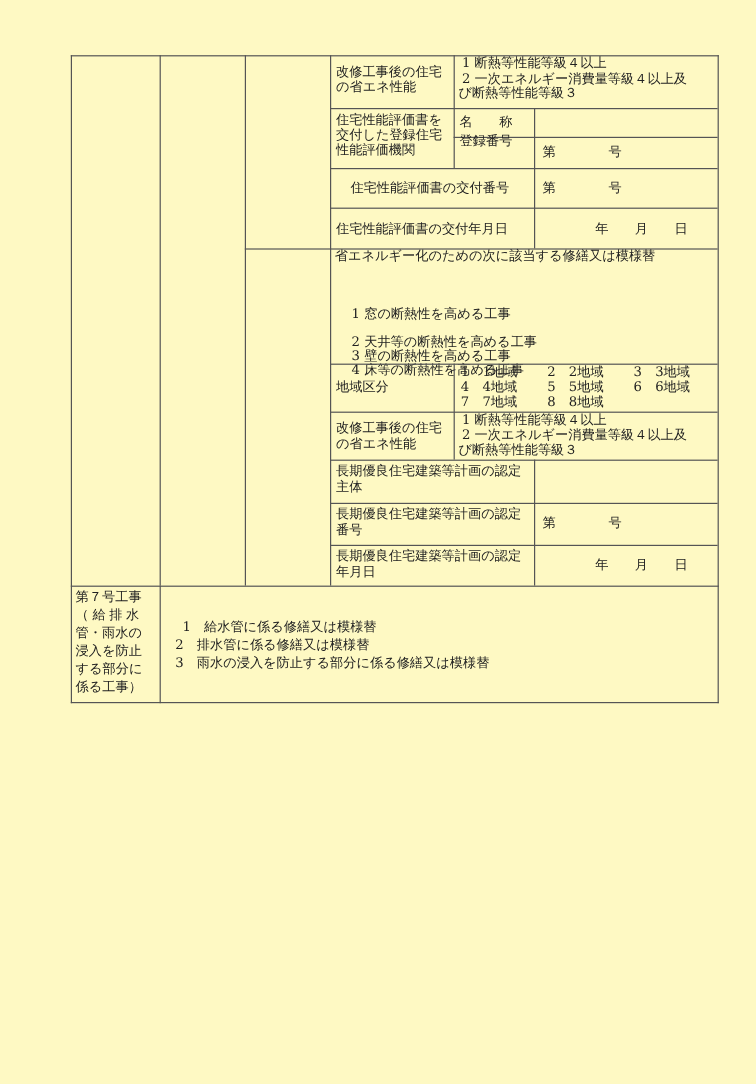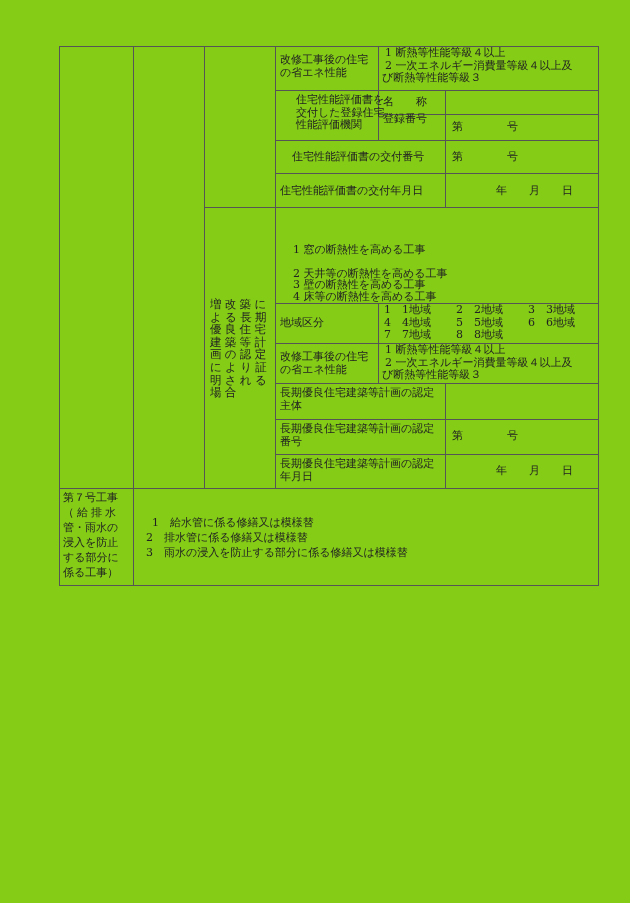--- a/index.html
+++ b/index.html
@@ -1,18 +1,18 @@
 <!DOCTYPE html>
 <html><head>
 <meta charset="utf-8">
 <style>
   html, body { margin: 0; padding: 0; background: #ffffff; }
   body { width: 630px; height: 903px; position: relative; overflow: hidden;
          font-family: "DejaVu Serif", "Liberation Serif", serif; color: #222; }
-  .page { position: absolute; left: 0; top: 0; width: 630px; height: 903px; background: #84cc16; }
+  .page { position: absolute; left: 0; top: 0; width: 630px; height: 903px; background: #fef9c3; }
   .ln { position: absolute; background: #555; }
   .h { height: 1px; }
   .v { width: 1px; }
   .t { position: absolute; font-size: 11px; line-height: 12.5px; white-space: nowrap; }
   .just { letter-spacing: 3.3px; }
 </style>
 </head>
 <body>
 
 <div class="page">
@@ -37,47 +37,38 @@
   <div class="t" style="left:280px;top:54px;">
     <div>改修工事後の住宅</div>
       <div>の省エネ性能</div>
   </div>
   <div class="t" style="left:382px;top:47px;">
     <div style="padding-left:3px;">1 断熱等性能等級４以上</div>
     <div style="padding-left:3px;">2 一次エネルギー消費量等級４以上及</div>
     <div>び断熱等性能等級３</div>
   </div>
 
-  <div class="t" style="left:280px;top:94px;margin-left:16px;">
+  <div class="t" style="left:280px;top:94px;">
     <div>住宅性能評価書を</div>
       <div>交付した登録住宅</div>
       <div>性能評価機関</div>
   </div>
   <div class="t" style="left:383px;top:96px;">名　　称</div>
   <div class="t" style="left:450px;top:96px;"></div>
   <div class="t" style="left:383px;top:113px;font-family:Liberation Mono, monospace;">登録番号</div>
   <div class="t" style="left:452px;top:121px;">第　　　　号</div>
 
   <div class="t" style="left:292px;top:151px;">住宅性能評価書の交付番号</div>
   <div class="t" style="left:452px;top:151px;">第　　　　号</div>
   <div class="t" style="left:280px;top:185px;">住宅性能評価書の交付年月日</div>
   <div class="t" style="left:496px;top:185px;">年　　月　　日</div>
 
-  <div class="t just" style="left:210px;top:298px;line-height:12.6px;font-size:11.5px;">
-    <div>増改築に</div>
-      <div>よる長期</div>
-    <div>優良住宅</div>
-      <div>建築等計</div>
-    <div>画の認定</div>
-      <div>により証</div>
-    <div>明される</div>
-      <div>場合</div>
-  </div>
 
   <div class="t" style="left:279px;top:208px;line-height:11.8px;">
+    <div>省エネルギー化のための次に該当する修繕又は模様替</div>
     <div style="padding-left:14px;margin-top:36px;">1 窓の断熱性を高める工事</div>
     <div style="height:11.8px;"></div>
     <div style="padding-left:14px;">2 天井等の断熱性を高める工事</div>
     <div style="padding-left:14px;">3 壁の断熱性を高める工事</div>
     <div style="padding-left:14px;">4 床等の断熱性を高める工事</div>
   </div>
 
   <div class="ln h" style="left:275px;top:303px;width:323px;"></div>
   <div class="ln v" style="left:378px;top:303px;height:80px;"></div>
   <div class="t" style="left:280px;top:317px;">地域区分</div>

